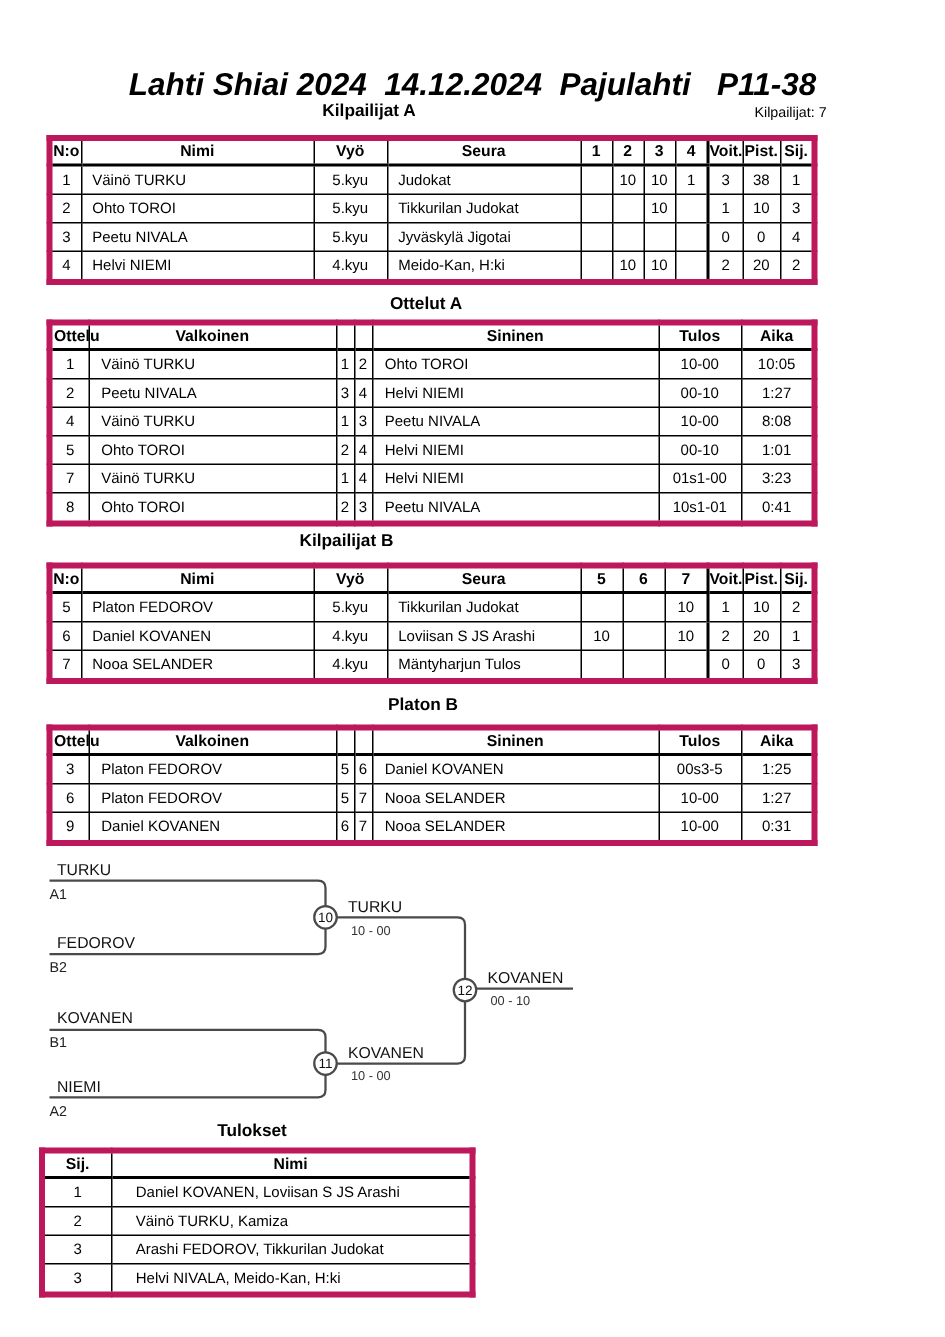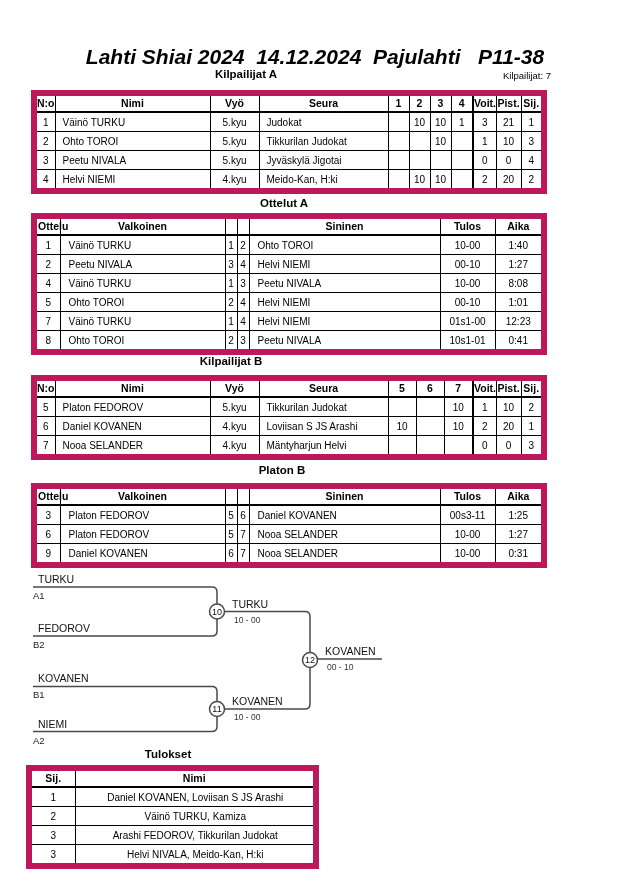--- a/index.html
+++ b/index.html
@@ -6,40 +6,40 @@
   body{
     width:630px;height:891px;position:relative;background:#ffffff;
     font-family:"Liberation Sans",sans-serif;color:#000;
     -webkit-font-smoothing:antialiased;
   }
   .abs{position:absolute;}
   .page-title{font-size:21px;font-weight:bold;white-space:pre;transform:translateX(-50%);}
   .section-title{font-size:11.5px;font-weight:bold;white-space:nowrap;transform:translateX(-50%);}
   .count-label{font-size:9.5px;white-space:nowrap;}
 
-  table.grid{border-collapse:collapse;table-layout:fixed;border:6px solid #be185d;background:#fff;}
+  table.grid{border-collapse:collapse;table-layout:fixed;border:4px solid #be185d;background:#fff;}
   table.grid th,table.grid td{
     border:1px solid #000;padding:0;margin:0;
     font-size:10px;line-height:11px;text-align:center;vertical-align:middle;
     white-space:nowrap;overflow:visible;height:18px;
   }
   table.grid th{font-weight:bold;border-bottom:2px solid #000;height:15px;font-size:10.5px;}
 
   
   .tA td:nth-child(2),.tA td:nth-child(4){text-align:left;padding-left:7px;}
   .tA th:nth-child(9),.tA td:nth-child(9){border-left:2px solid #000;}
   
   .tB td:nth-child(2),.tB td:nth-child(4){text-align:left;padding-left:7px;}
   .tB th:nth-child(8),.tB td:nth-child(8){border-left:2px solid #000;}
   
   .tO td:nth-child(2),.tO td:nth-child(5){text-align:left;padding-left:8px;}
   .tO th:nth-child(1){text-align:left;padding-left:1px;}
   .tO td{height:18.5px;}
   
-  .tR td:nth-child(2){text-align:center;padding-left:2px;}
+  .tR td:nth-child(2){text-align:left;padding-left:16px;}
   .tR th{height:16px;}
 
   .bracket-svg{position:absolute;left:0;top:0;}
   .bkt-name{font-size:10.5px;fill:#111;}
   .bkt-seed{font-size:9.5px;fill:#222;}
   .bkt-score{font-size:8.5px;fill:#333;}
   .bkt-num{font-size:9px;fill:#111;}
 </style>
 </head>
 <body>
@@ -81,21 +81,21 @@
       <tr>
         <td>1</td>
         <td>Väinö TURKU</td>
         <td>5.kyu</td>
         <td>Judokat</td>
         <td></td>
         <td>10</td>
         <td>10</td>
         <td>1</td>
         <td>3</td>
-        <td>21</td>
+        <td>38</td>
         <td>1</td>
       </tr>
       <tr>
         <td>2</td>
         <td>Ohto TOROI</td>
         <td>5.kyu</td>
         <td>Tikkurilan Judokat</td>
         <td></td>
         <td></td>
         <td>10</td>
@@ -156,21 +156,21 @@
       </tr>
     </thead>
     <tbody>
       <tr>
         <td>1</td>
         <td>Väinö TURKU</td>
         <td>1</td>
         <td>2</td>
         <td>Ohto TOROI</td>
         <td>10-00</td>
-        <td>1:40</td>
+        <td>10:05</td>
       </tr>
       <tr>
         <td>2</td>
         <td>Peetu NIVALA</td>
         <td>3</td>
         <td>4</td>
         <td>Helvi NIEMI</td>
         <td>00-10</td>
         <td>1:27</td>
       </tr>
@@ -192,21 +192,21 @@
         <td>00-10</td>
         <td>1:01</td>
       </tr>
       <tr>
         <td>7</td>
         <td>Väinö TURKU</td>
         <td>1</td>
         <td>4</td>
         <td>Helvi NIEMI</td>
         <td>01s1-00</td>
-        <td>12:23</td>
+        <td>3:23</td>
       </tr>
       <tr>
         <td>8</td>
         <td>Ohto TOROI</td>
         <td>2</td>
         <td>3</td>
         <td>Peetu NIVALA</td>
         <td>10s1-01</td>
         <td>0:41</td>
       </tr>
@@ -263,21 +263,21 @@
         <td></td>
         <td>10</td>
         <td>2</td>
         <td>20</td>
         <td>1</td>
       </tr>
       <tr>
         <td>7</td>
         <td>Nooa SELANDER</td>
         <td>4.kyu</td>
-        <td>Mäntyharjun Helvi</td>
+        <td>Mäntyharjun Tulos</td>
         <td></td>
         <td></td>
         <td></td>
         <td>0</td>
         <td>0</td>
         <td>3</td>
       </tr>
     </tbody>
   </table>
 
@@ -303,21 +303,21 @@
         <th>Aika</th>
       </tr>
     </thead>
     <tbody>
       <tr>
         <td>3</td>
         <td>Platon FEDOROV</td>
         <td>5</td>
         <td>6</td>
         <td>Daniel KOVANEN</td>
-        <td>00s3-11</td>
+        <td>00s3-5</td>
         <td>1:25</td>
       </tr>
       <tr>
         <td>6</td>
         <td>Platon FEDOROV</td>
         <td>5</td>
         <td>7</td>
         <td>Nooa SELANDER</td>
         <td>10-00</td>
         <td>1:27</td>

